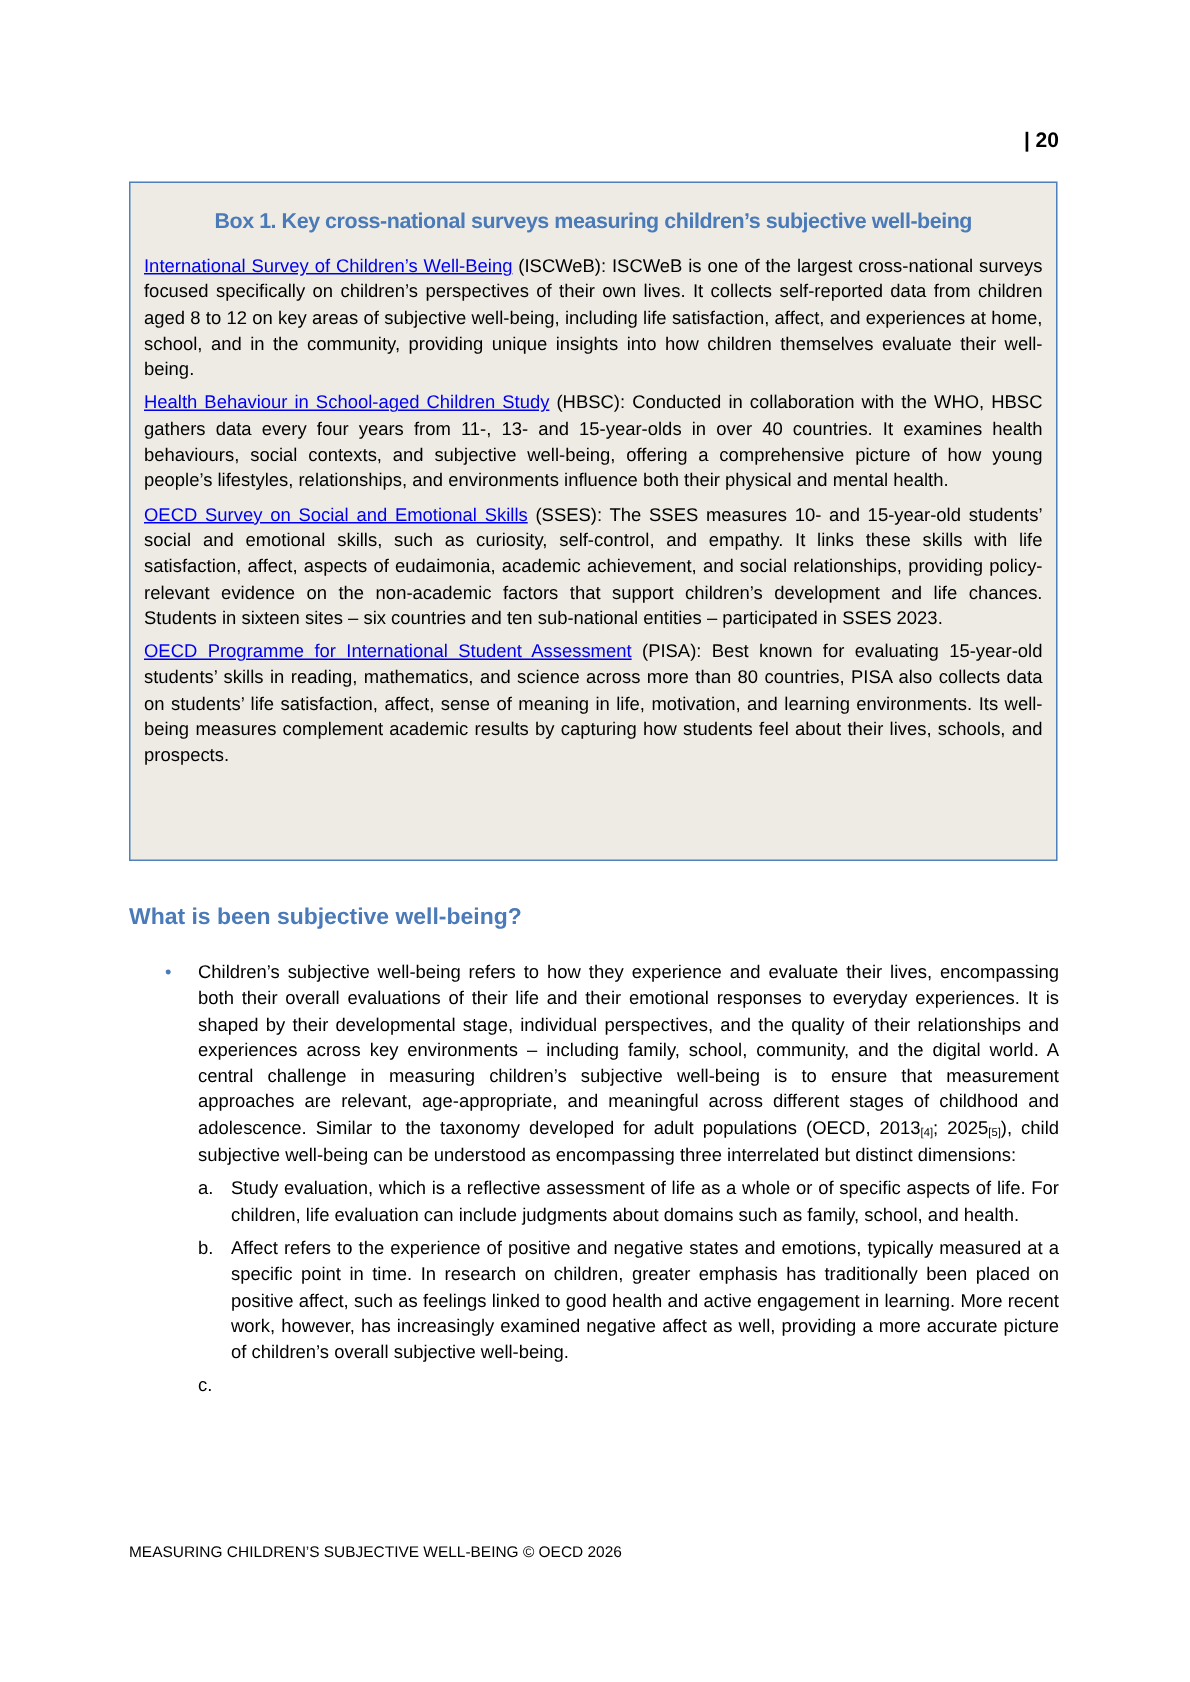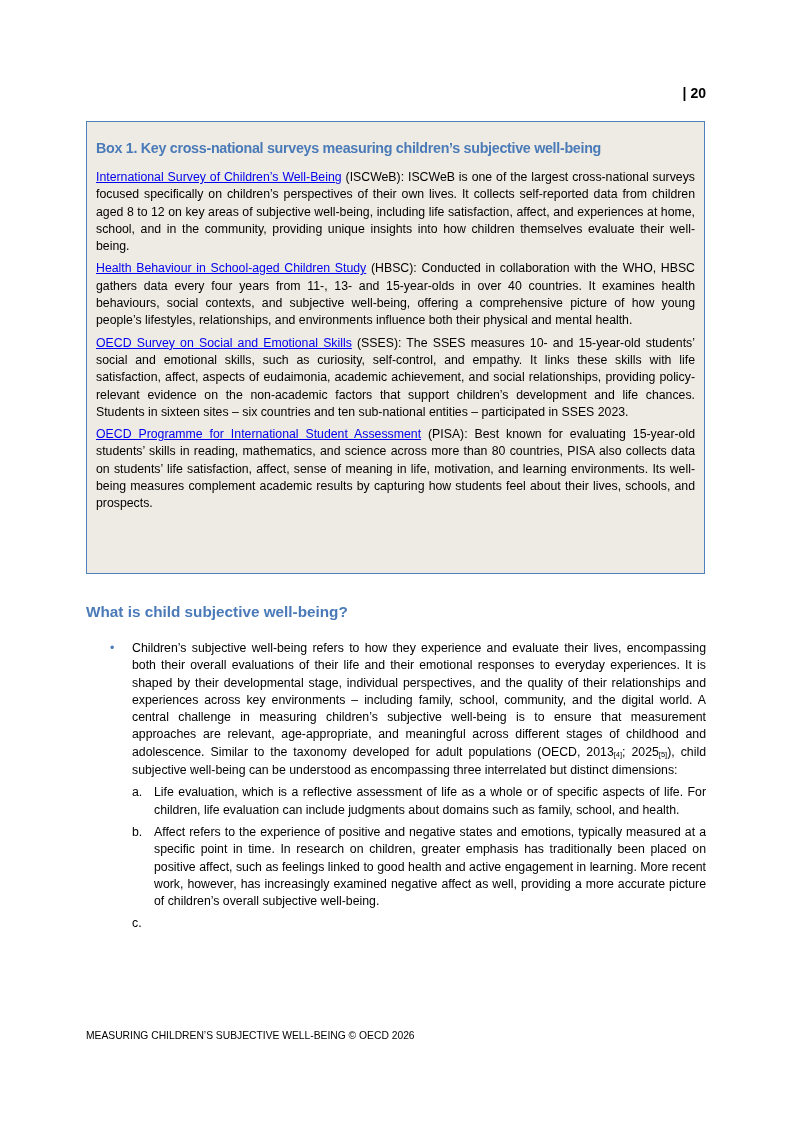--- a/index.html
+++ b/index.html
@@ -1,21 +1,21 @@
 <!DOCTYPE html>
 <html><head>
 <meta charset="utf-8">
 <style>
   html, body { margin: 0; padding: 0; background: #ffffff; }
   body { width: 793px; height: 1121px; position: relative; overflow: hidden;
     font-family: "Liberation Sans", sans-serif; color: #000; }
   .page-num { position: absolute; top: 85px; right: 87px; font-weight: bold; font-size: 14px; }
   .box { position: absolute; left: 86px; top: 121px; width: 619px; height: 453px;
     background: #edebe3; border: 1px solid #4f81bd; box-sizing: border-box; padding: 18px 9px 0 9px; }
-  .box-title { color: #4a7ab8; font-weight: bold; font-size: 14.3px; letter-spacing: -0.3px; margin: 0 0 13px 0; }
+  .box-title { color: #4a7ab8; font-weight: bold; font-size: 14.3px; letter-spacing: -0.3px; margin: 0 0 13px 0; text-align: center; }
   .box p { margin: 0 0 5px 0; font-size: 12.3px; line-height: 17.3px; text-align: justify; }
   .box a { color: #0000ee; }
   .section-title { position: absolute; left: 86px; top: 603px; color: #4a7ab8; font-weight: bold; font-size: 15.3px; margin: 0; }
   .bullet-wrap { position: absolute; left: 108px; top: 640px; width: 598px; }
   .bullet { position: relative; padding-left: 24px; font-size: 12.3px; line-height: 17.3px; text-align: justify; }
   .bullet-dot { position: absolute; left: 2px; top: 0; color: #4a7ab8; }
   .sub { position: relative; padding-left: 22px; margin-top: 5px; }
   .sub-letter { position: absolute; left: 0; top: 0; }
   sub.ref { font-size: 7.5px; vertical-align: baseline; position: relative; top: 1px; }
   .footer { position: absolute; left: 86px; top: 1030px; font-size: 10.3px; }
@@ -26,29 +26,29 @@
 <div class="page-num">| 20</div>
 
 <div class="box">
   <h3 class="box-title">Box 1. Key cross-national surveys measuring children’s subjective well-being</h3>
   <p><a href="#">International Survey of Children’s Well-Being</a><span> (ISCWeB): ISCWeB is one of the largest cross-national surveys focused specifically on children’s perspectives of their own lives. It collects self-reported data from children aged 8 to 12 on key areas of subjective well-being, including life satisfaction, affect, and experiences at home, school, and in the community, providing unique insights into how children themselves evaluate their well-being.</span></p>
   <p><a href="#">Health Behaviour in School-aged Children Study</a><span> (HBSC): Conducted in collaboration with the WHO, HBSC gathers data every four years from 11-, 13- and 15-year-olds in over 40 countries. It examines health behaviours, social contexts, and subjective well-being, offering a comprehensive picture of how young people’s lifestyles, relationships, and environments influence both their physical and mental health.</span></p>
   <p><a href="#">OECD Survey on Social and Emotional Skills</a><span> (SSES): The SSES measures 10- and 15-year-old students’ social and emotional skills, such as curiosity, self-control, and empathy. It links these skills with life satisfaction, affect, aspects of eudaimonia, academic achievement, and social relationships, providing policy-relevant evidence on the non-academic factors that support children’s development and life chances. Students in sixteen sites – six countries and ten sub-national entities – participated in SSES 2023.</span></p>
   <p><a href="#">OECD Programme for International Student Assessment</a><span> (PISA): Best known for evaluating 15-year-old students’ skills in reading, mathematics, and science across more than 80 countries, PISA also collects data on students’ life satisfaction, affect, sense of meaning in life, motivation, and learning environments. Its well-being measures complement academic results by capturing how students feel about their lives, schools, and prospects.</span></p>
 </div>
 
-<h2 class="section-title">What is child subjective well-being?</h2>
+<h2 class="section-title">What is been subjective well-being?</h2>
 
 <div class="bullet-wrap">
   <div class="bullet">
     <span class="bullet-dot">•</span>
     <span>Children’s subjective well-being refers to how they experience and evaluate their lives, encompassing both their overall evaluations of their life and their emotional responses to everyday experiences. It is shaped by their developmental stage, individual perspectives, and the quality of their relationships and experiences across key environments – including family, school, community, and the digital world. A central challenge in measuring children’s subjective well-being is to ensure that measurement approaches are relevant, age-appropriate, and meaningful across different stages of childhood and adolescence. Similar to the taxonomy developed for adult populations (OECD, 2013</span><sub class="ref">[4]</sub><span>; 2025</span><sub class="ref">[5]</sub><span>), child subjective well-being can be understood as encompassing three interrelated but distinct dimensions:</span>
     <div class="sub">
       <span class="sub-letter">a.</span>
-      <span>Life evaluation, which is a reflective assessment of life as a whole or of specific aspects of life. For children, life evaluation can include judgments about domains such as family, school, and health.</span>
+      <span>Study evaluation, which is a reflective assessment of life as a whole or of specific aspects of life. For children, life evaluation can include judgments about domains such as family, school, and health.</span>
     </div>
     <div class="sub">
       <span class="sub-letter">b.</span>
       <span>Affect refers to the experience of positive and negative states and emotions, typically measured at a specific point in time. In research on children, greater emphasis has traditionally been placed on positive affect, such as feelings linked to good health and active engagement in learning. More recent work, however, has increasingly examined negative affect as well, providing a more accurate picture of children’s overall subjective well-being.</span>
     </div>
     <div class="sub">
       <span class="sub-letter">c.</span>
     </div>
   </div>
 </div>

